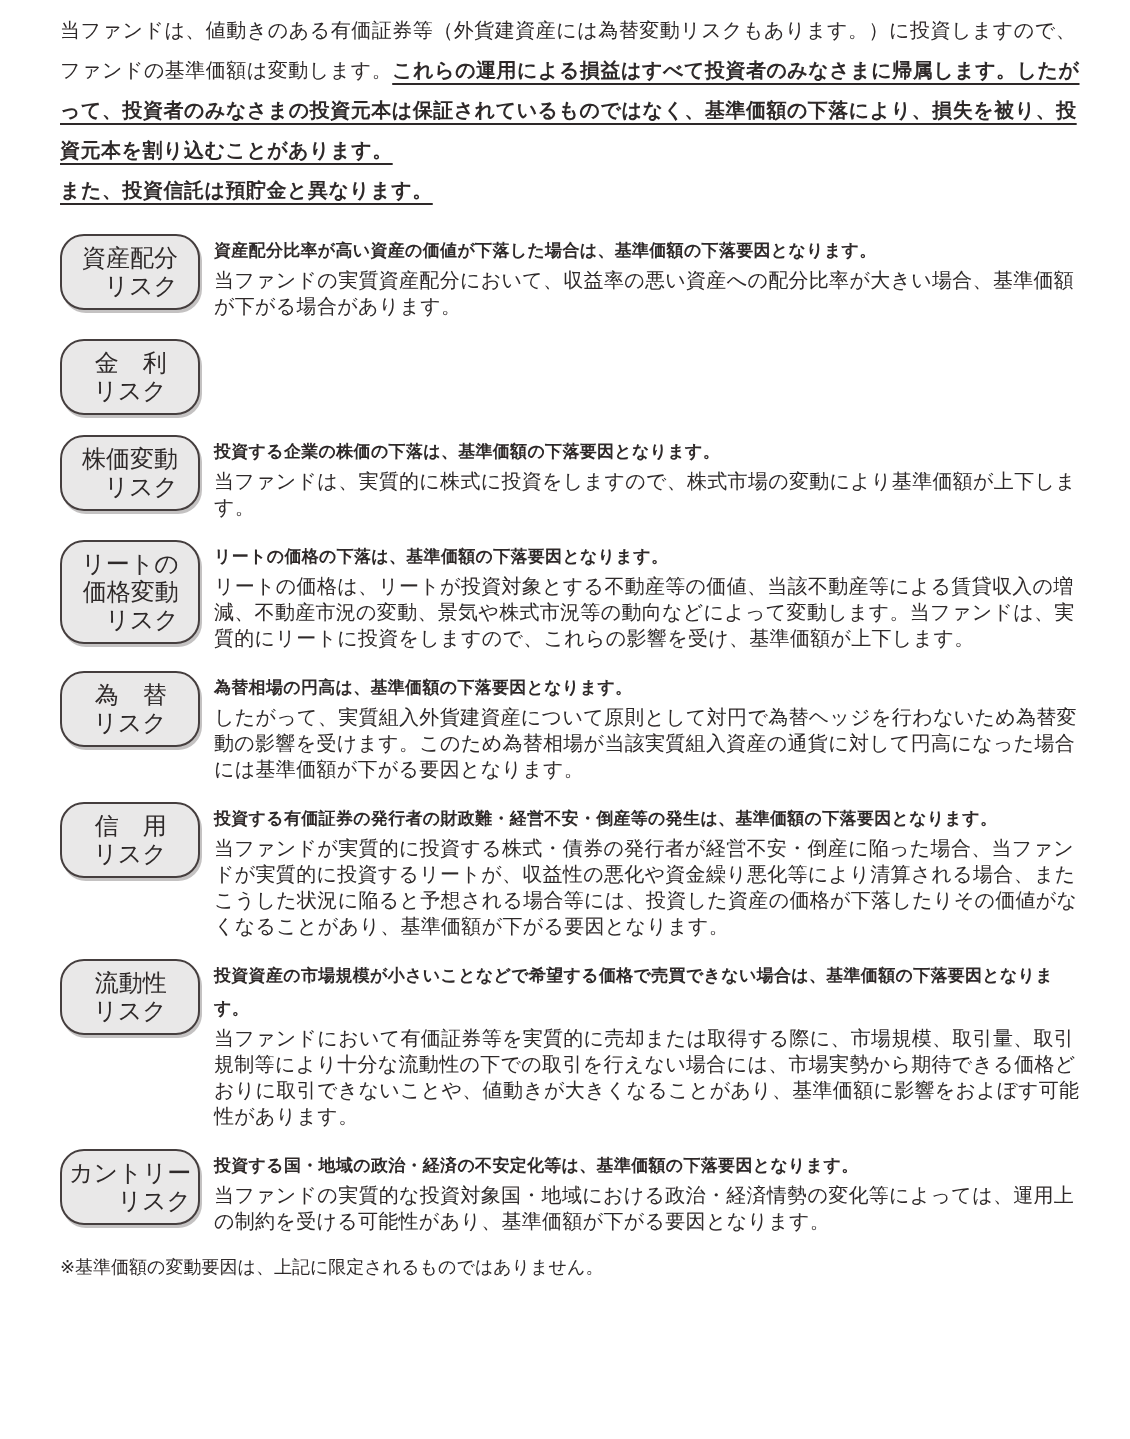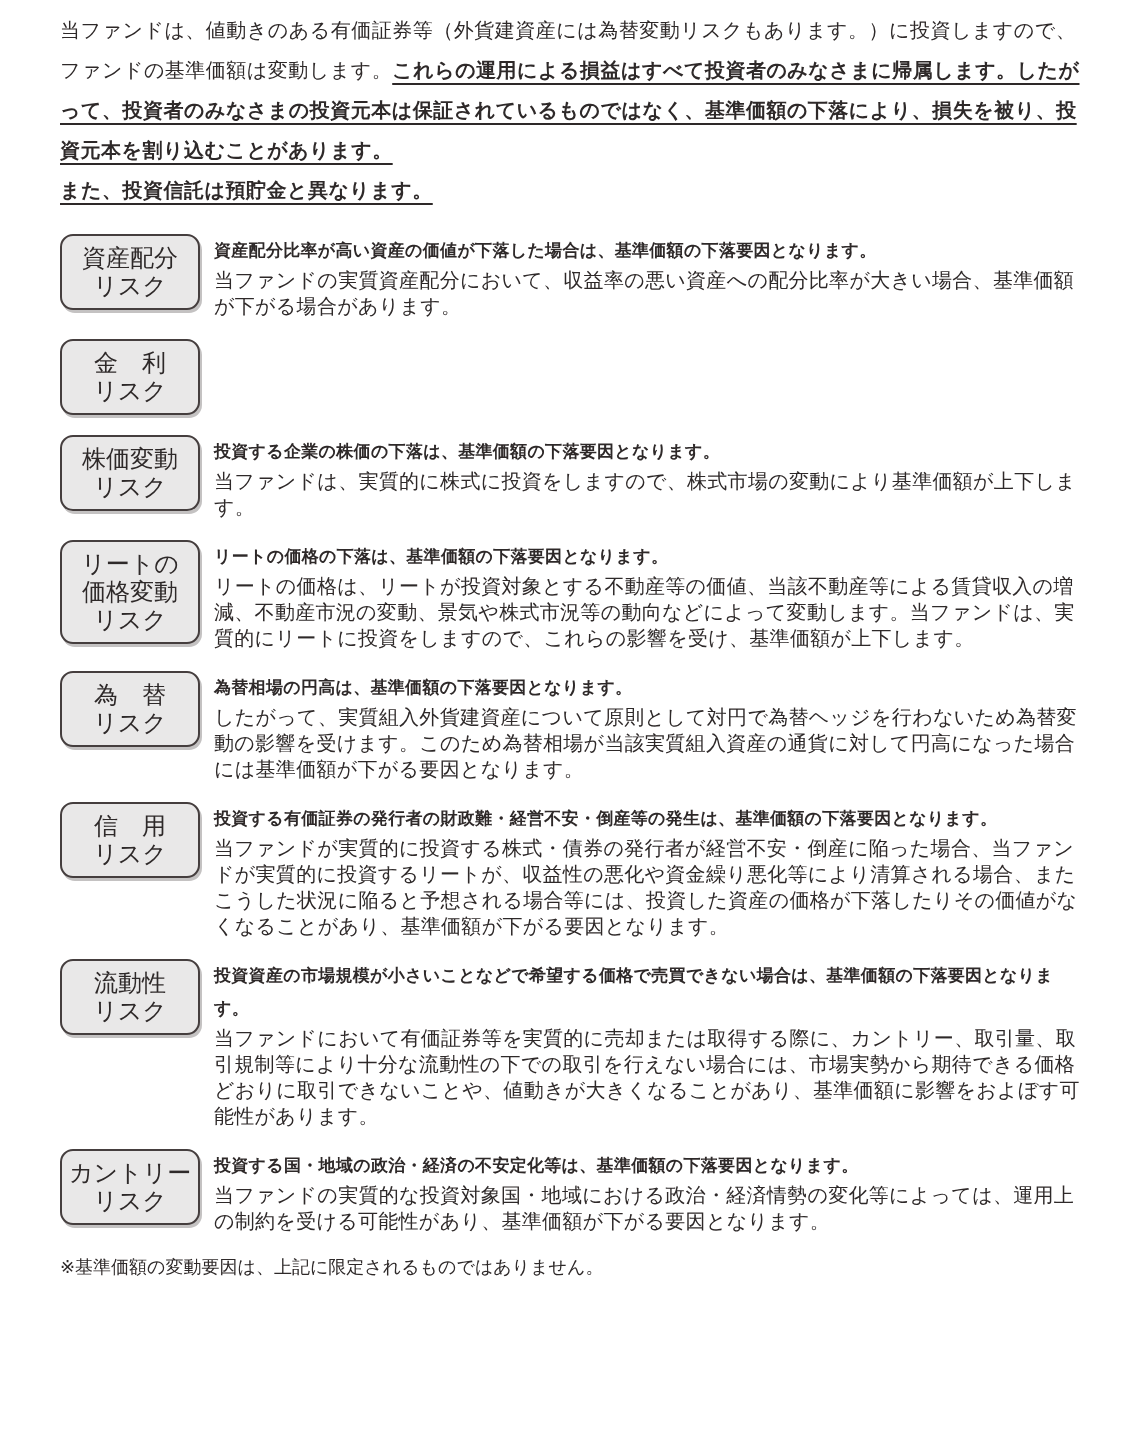--- a/index.html
+++ b/index.html
@@ -31,27 +31,27 @@
   .risk-row {
     display: flex;
     align-items: flex-start;
     margin-bottom: 20px;
   }
   .risk-label {
     flex: 0 0 140px;
     box-sizing: border-box;
     min-height: 76px;
     border: 2.5px solid #453e3e;
-    border-radius: 13px;
+    border-radius: 24px;
     background: #e9e8e8;
     box-shadow: 2px 3px 0 #c4c2c2;
     display: flex;
     align-items: center;
     justify-content: center;
-    text-align: center;
+    text-align: right;
     white-space: pre-line;
     font-size: 24px;
     line-height: 28px;
     padding: 8px 4px;
   }
   .risk-text {
     flex: 1;
     margin-left: 14px;
     min-width: 0;
   }
@@ -128,21 +128,21 @@
     <p class="risk-heading">投資する有価証券の発行者の財政難・経営不安・倒産等の発生は、基準価額の下落要因となります。</p>
     <p class="risk-body">当ファンドが実質的に投資する株式・債券の発行者が経営不安・倒産に陥った場合、当ファンドが実質的に投資するリートが、収益性の悪化や資金繰り悪化等により清算される場合、またこうした状況に陥ると予想される場合等には、投資した資産の価格が下落したりその価値がなくなることがあり、基準価額が下がる要因となります。</p>
   </div>
 </div>
 
 <div class="risk-row">
   <div class="risk-label">流動性
 リスク</div>
   <div class="risk-text">
     <p class="risk-heading">投資資産の市場規模が小さいことなどで希望する価格で売買できない場合は、基準価額の下落要因となります。</p>
-    <p class="risk-body">当ファンドにおいて有価証券等を実質的に売却または取得する際に、カントリー、取引量、取引規制等により十分な流動性の下での取引を行えない場合には、市場実勢から期待できる価格どおりに取引できないことや、値動きが大きくなることがあり、基準価額に影響をおよぼす可能性があります。</p>
+    <p class="risk-body">当ファンドにおいて有価証券等を実質的に売却または取得する際に、市場規模、取引量、取引規制等により十分な流動性の下での取引を行えない場合には、市場実勢から期待できる価格どおりに取引できないことや、値動きが大きくなることがあり、基準価額に影響をおよぼす可能性があります。</p>
   </div>
 </div>
 
 <div class="risk-row">
   <div class="risk-label">カントリー
 リスク</div>
   <div class="risk-text">
     <p class="risk-heading">投資する国・地域の政治・経済の不安定化等は、基準価額の下落要因となります。</p>
     <p class="risk-body">当ファンドの実質的な投資対象国・地域における政治・経済情勢の変化等によっては、運用上の制約を受ける可能性があり、基準価額が下がる要因となります。</p>
   </div>

